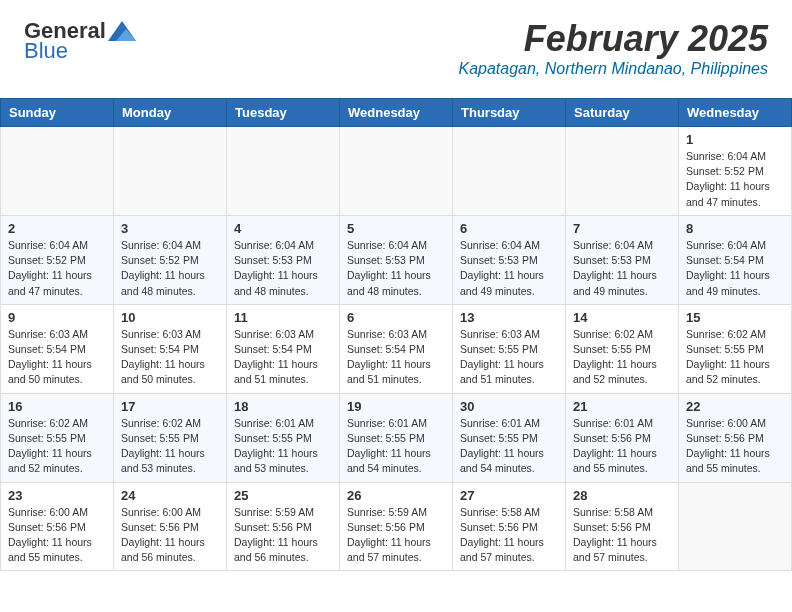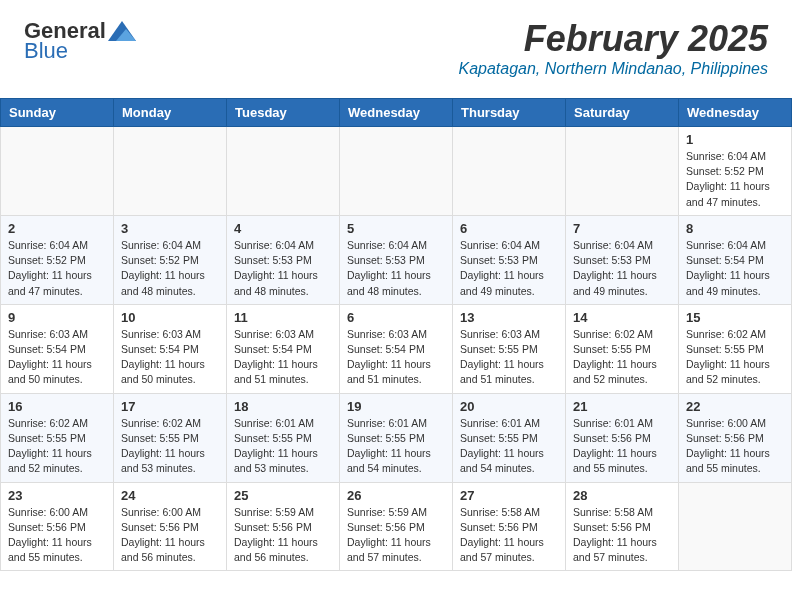--- a/index.html
+++ b/index.html
@@ -256,21 +256,21 @@
 Sunset: 5:55 PM
 Daylight: 11 hours and 53 minutes.</div>
         </td>
         <td>
           <span class="day-num">19</span>
           <div class="day-info" style="white-space: pre-line;">Sunrise: 6:01 AM
 Sunset: 5:55 PM
 Daylight: 11 hours and 54 minutes.</div>
         </td>
         <td>
-          <span class="day-num">20</span>
+          <span class="day-num">30</span>
           <div class="day-info" style="white-space: pre-line;">Sunrise: 6:01 AM
 Sunset: 5:55 PM
 Daylight: 11 hours and 54 minutes.</div>
         </td>
         <td>
           <span class="day-num">21</span>
           <div class="day-info" style="white-space: pre-line;">Sunrise: 6:01 AM
 Sunset: 5:56 PM
 Daylight: 11 hours and 55 minutes.</div>
         </td>

